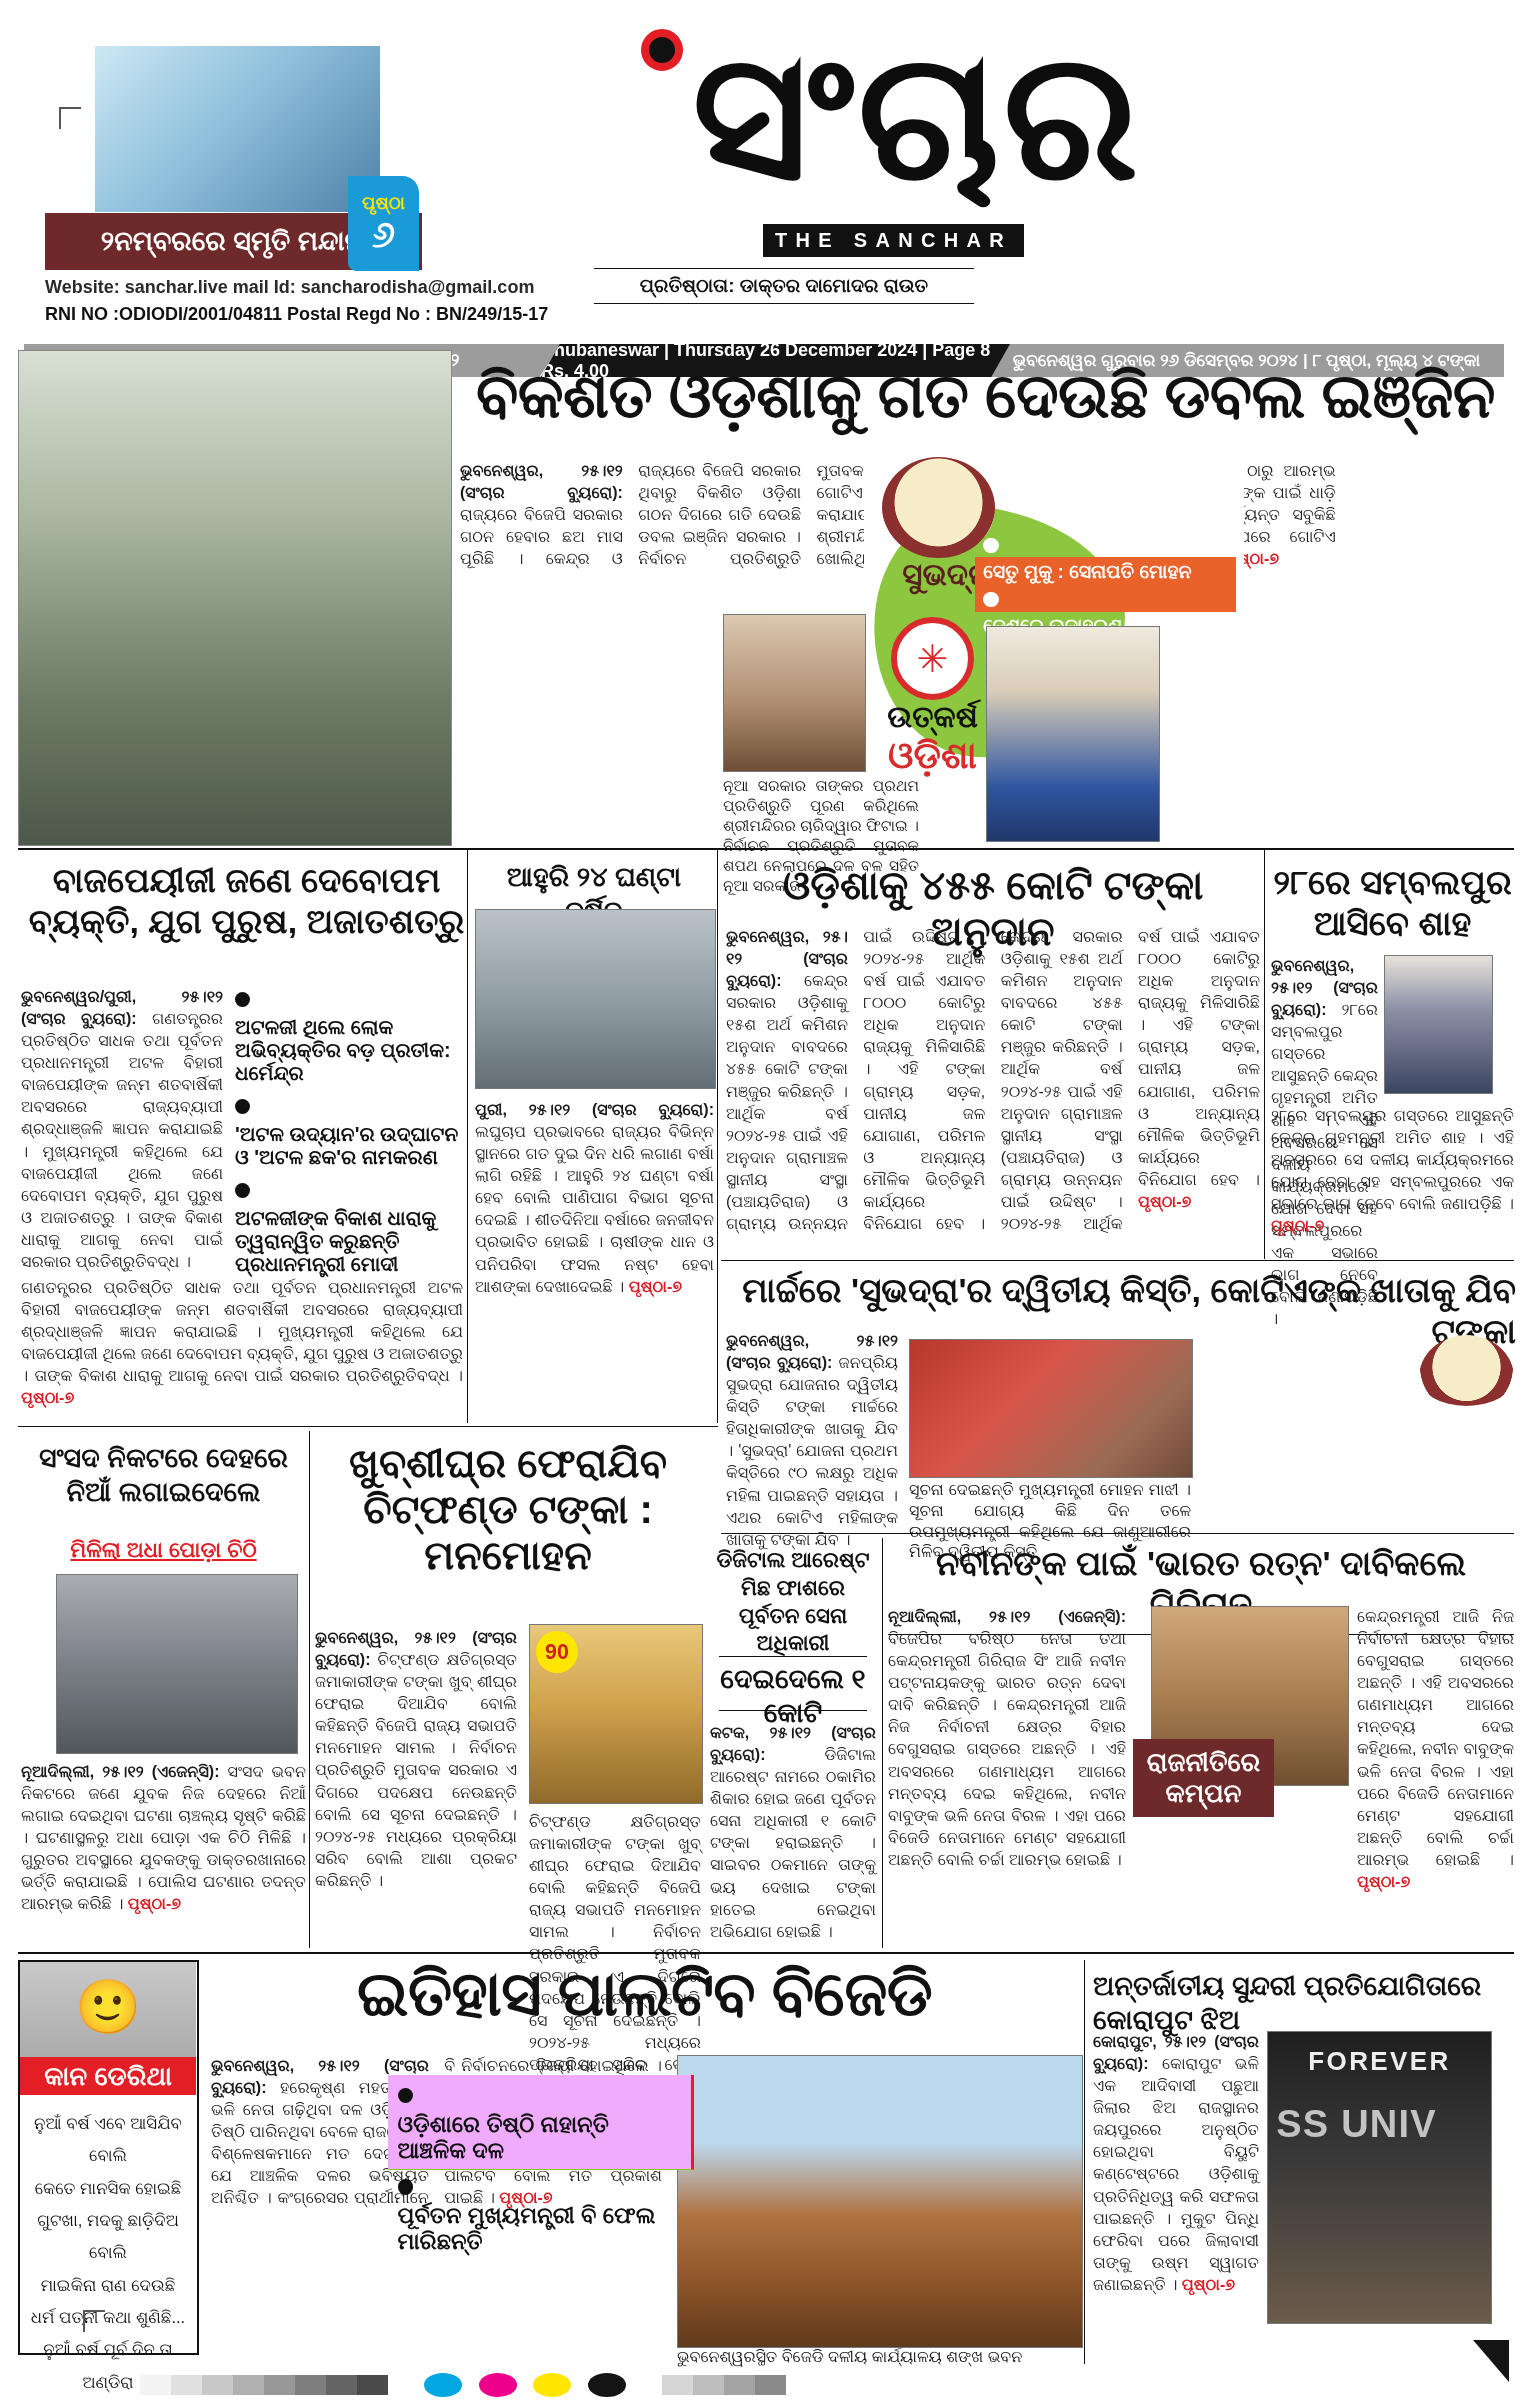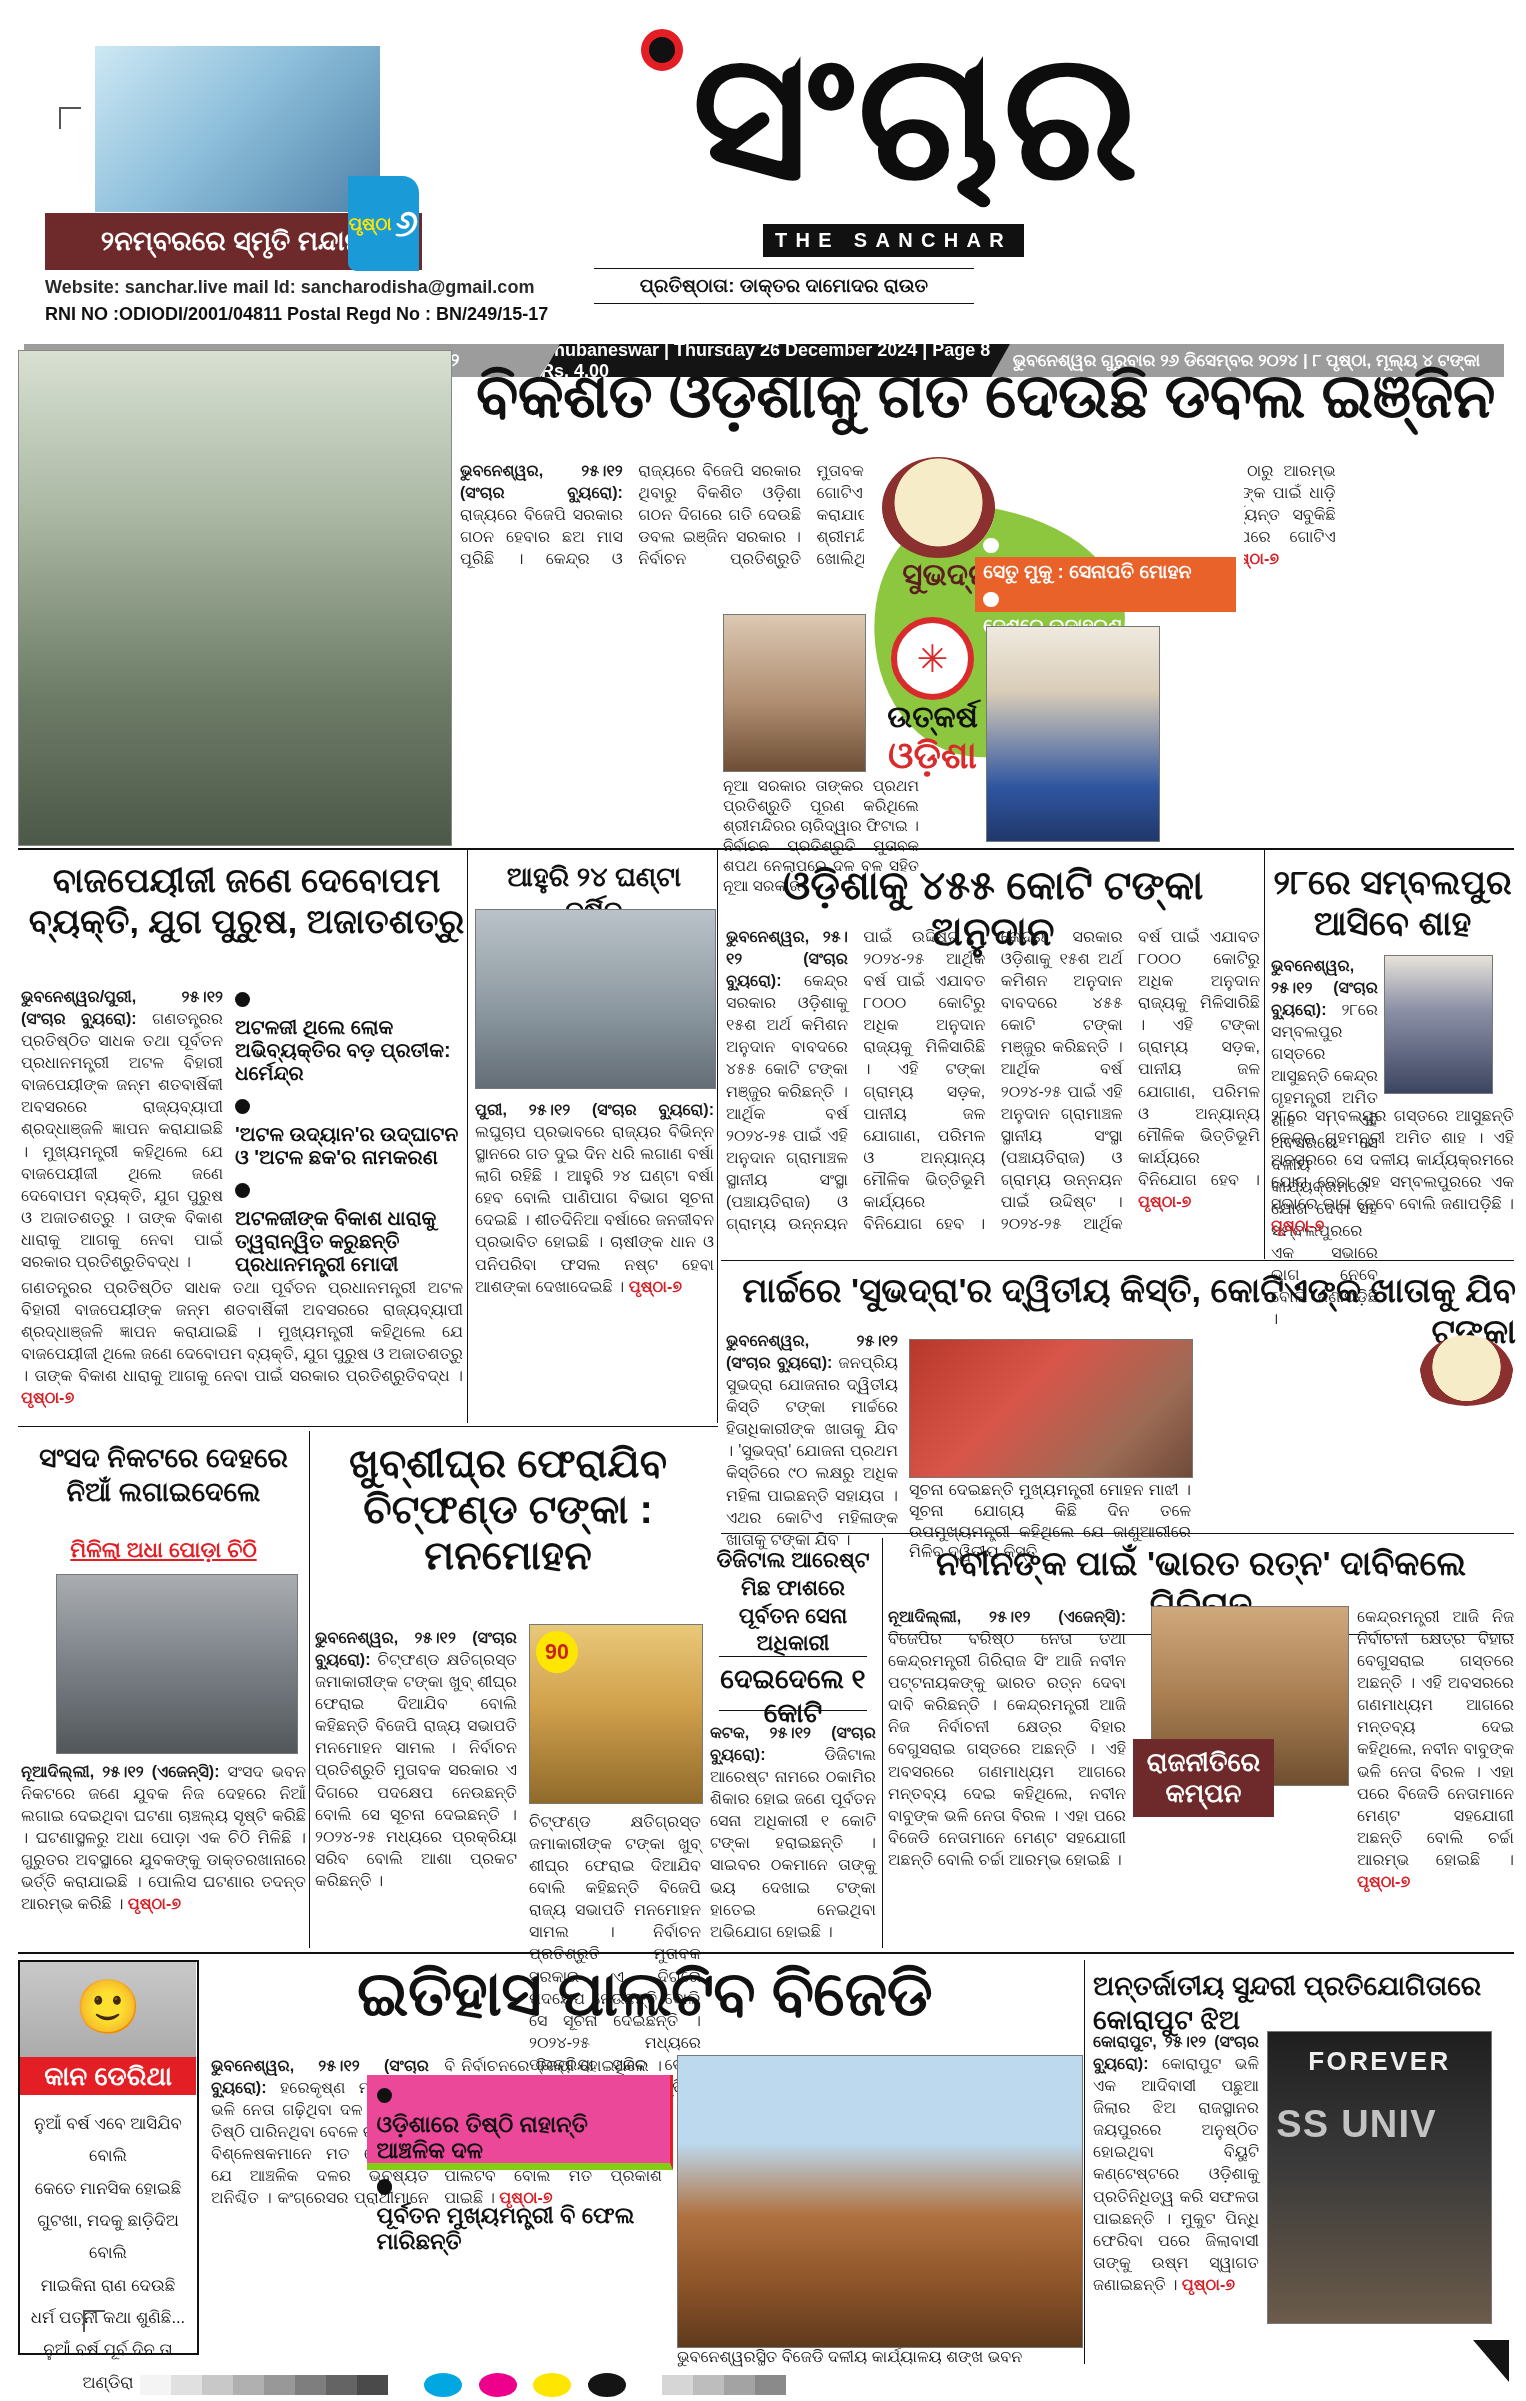--- a/index.html
+++ b/index.html
@@ -37,21 +37,21 @@
 <body>
 
 <div id="page">
 
   <div class="crop-mark" style="left:59px;top:107px;"></div>
 
   <div class="photo" style="left:95px;top:46px;width:285px;height:166px;background:linear-gradient(135deg,#cde8f4 0%,#8fc0dc 45%,#4e82a8 100%);"></div>
   <div class="abs" style="left:45px;top:213px;width:377px;height:57px;display:flex;align-items:center;justify-content:center;background:#6e2a2a;">
     <span style="color:#fff;font-weight:900;font-size:27px;">୨ନମ୍ବରରେ ସ୍ମୃତି ମନ୍ଦାନା</span>
   </div>
-  <div class="abs" style="left:348px;top:176px;width:71px;height:95px;background:#1a9ad7;border-radius:0 16.6px 0 8.3px;display:flex;align-items:center;justify-content:center;gap:3.6px;">
+  <div class="abs" style="left:348px;top:176px;width:71px;height:95px;background:#1a9ad7;border-radius:0 16.6px 0 8.3px;display:flex;flex-direction:column;align-items:center;justify-content:center;gap:3.6px;">
     <span class="badge-label">ପୃଷ୍ଠା</span>
     <span class="badge-num">୬</span>
   </div>
   <div class="abs" style="left:45px;top:277px;width:701px;font-size:18px;font-weight:700;color:#2a2a2a;">Website: sanchar.live     mail Id: sancharodisha@gmail.com</div>
   <div class="abs" style="left:45px;top:304px;width:701px;font-size:18px;font-weight:700;color:#111;">RNI NO :ODIODI/2001/04811    Postal Regd No : BN/249/15-17</div>
 
   <div class="abs" style="left:552px;top:24px;width:730px;height:214px;text-align:center;">
     <span class="abs" style="left:89px;top:4.8px;width:42px;height:42px;border-radius:50%;border:8.3px solid #e31e24;background:#111;box-sizing:border-box;"></span>
     <div style="font-size:178px;line-height:1.05;font-weight:900;color:#0d0d0d;font-family:'DejaVu Sans','Liberation Sans',sans-serif;letter-spacing:3.6px;">ସଂଚାର</div>
   </div>
@@ -247,21 +247,21 @@
     </div>
   </div>
 
   <div class="abs h-xxl center" style="left:208px;top:1961px;width:873px;">ଇତିହାସ ପାଲଟିବ ବିଜେଡି</div>
   <div class="abs body-txt cols2" style="left:211px;top:2055px;width:451px;height:309px;">
     <span class="dl">ଭୁବନେଶ୍ୱର, ୨୫।୧୨ (ସଂଚାର ବ୍ୟୁରୋ):</span>
     <span>ହରେକୃଷ୍ଣ ମହତାବଙ୍କ ଭଳି ନେତା ଗଢ଼ିଥିବା ଦଳ ଓଡ଼ିଶାରେ ତିଷ୍ଠି ପାରିନଥିବା ବେଳେ ରାଜନୈତିକ ବିଶ୍ଳେଷକମାନେ ମତ ଦେଇଛନ୍ତି ଯେ ଆଞ୍ଚଳିକ ଦଳର ଭବିଷ୍ୟତ ଅନିଶ୍ଚିତ ।</span>
     <span>କଂଗ୍ରେସର ପ୍ରାର୍ଥୀମାନେ ବି ନିର୍ବାଚନରେ ବିଜୟୀ ହୋଇଥିଲେ । ପୂର୍ବତନ ମୁଖ୍ୟମନ୍ତ୍ରୀ ରାଜେନ୍ଦ୍ର ନାରାୟଣ ସିଂହଦେଓ ଗଠନ କରିଥିବା ଦଳ ବି ଇତିହାସ ପାଲଟିଯାଇଛି । ଏହି କ୍ରମରେ ବିଜେଡି ମଧ୍ୟ ଇତିହାସ ପାଲଟିବ ବୋଲି ମତ ପ୍ରକାଶ ପାଇଛି ।</span>
     <span class="jump">ପୃଷ୍ଠା-୭</span>
   </div>
-  <div class="abs" style="left:367px;top:2075px;width:306px;height:95px;background:#ec4899;border-right:3px solid #e31e24;border-bottom:7px solid #84cc16;padding:7.1px 9.5px;box-sizing:border-box;z-index:3;">
+  <div class="abs" style="left:388px;top:2075px;width:306px;height:95px;background:#f0abfc;border-right:3px solid #e31e24;border-bottom:1px solid #84cc16;padding:7.1px 9.5px;box-sizing:border-box;z-index:3;">
     <div class="bullet-line" style="font-size:22.6px;margin-bottom:9.5px;">
         <span class="dot"></span>
         <span>ଓଡ଼ିଶାରେ ତିଷ୍ଠି ନାହାନ୍ତି ଆଞ୍ଚଳିକ ଦଳ</span>
       </div>
     <div class="bullet-line" style="font-size:22.6px;">
         <span class="dot"></span>
         <span>ପୂର୍ବତନ ମୁଖ୍ୟମନ୍ତ୍ରୀ ବି ଫେଲ ମାରିଛନ୍ତି</span>
       </div>
   </div>
   <div class="photo" style="left:677px;top:2055px;width:404px;height:291px;background:linear-gradient(180deg,#bcd9ee 0%,#bcd9ee 30%,#b0713f 55%,#8a5227 80%,#5f3a1d 100%);border:0.6px solid #777;"></div>

